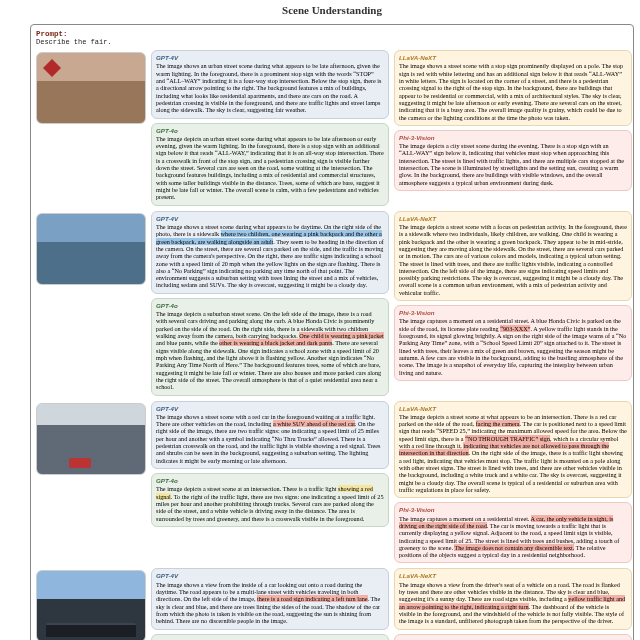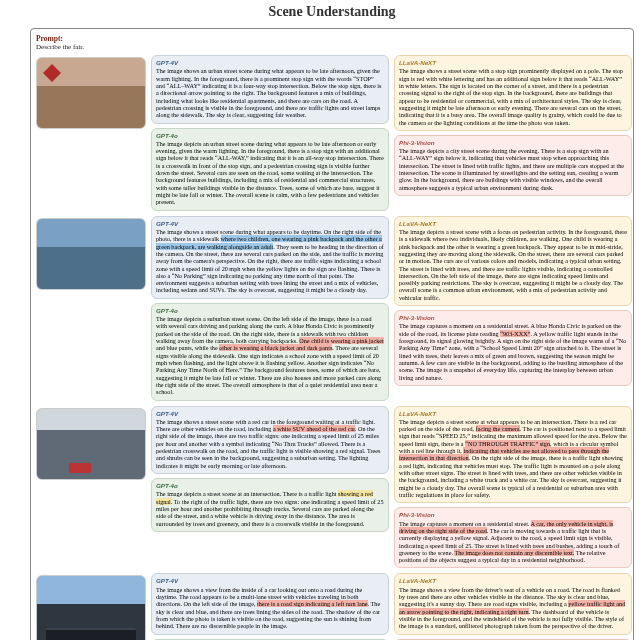--- a/index.html
+++ b/index.html
@@ -10,31 +10,32 @@
     width: 640px;
   }
   .page {
     width: 604px;
     margin-left: 30px;
   }
   .title {
     text-align: center;
     font-weight: bold;
     color: #333;
-    font-size: 14px;
+    font-size: 11px;
     padding: 4px 0 8px;
   }
   .outer-box {
     border: 1px solid #888;
     border-radius: 4px;
     padding: 5px 5px 8px 5px;
     position: relative;
   }
   .prompt-block {
     margin-bottom: 4px;
+    font-family: Liberation Mono, monospace;
   }
   .prompt-label {
     font-weight: bold;
     color: #7a1f0e;
     font-size: 7.5px;
   }
   .prompt-text {
     color: #222;
     font-size: 7px;
   }

